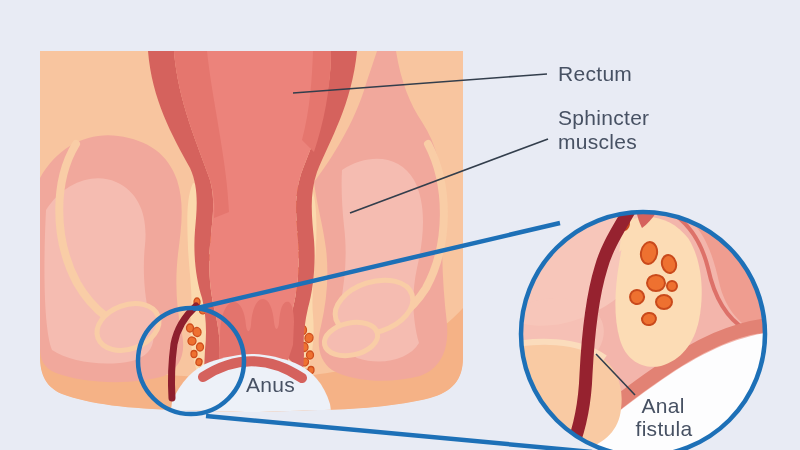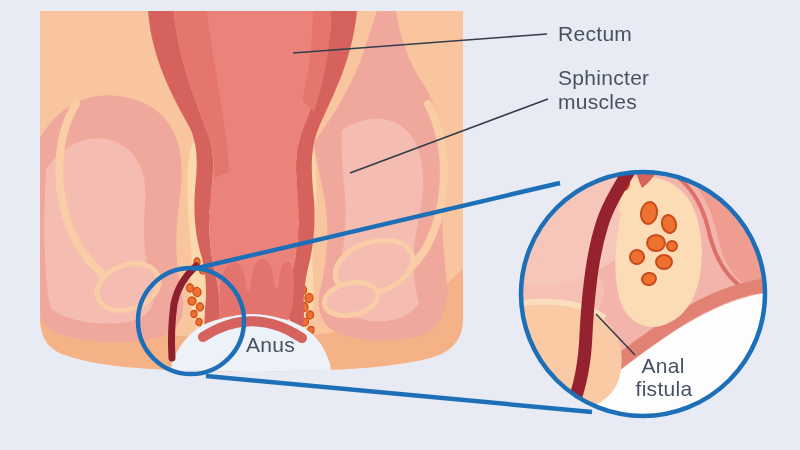--- a/index.html
+++ b/index.html
@@ -1,17 +1,17 @@
 <!DOCTYPE html>
 <html><head>
 <meta charset="utf-8">
 <style>
   html,body{margin:0;padding:0;}
   body{width:800px;height:450px;overflow:hidden;background:#e8ebf4;font-family:"Liberation Sans",sans-serif;}
-  #stage{width:800px;height:394px;position:relative;}
+  #stage{width:800px;height:394px;position:relative;margin-top:40px;}
   svg{display:block;}
   text{font-family:"Liberation Sans","DejaVu Sans",sans-serif;font-weight:500;letter-spacing:.3px;}
 </style>
 </head>
 <body>
 
 <div id="stage">
 <svg width="800" height="450" viewBox="0 0 800 450">
   <defs>
     <clipPath id="clip-panel">

